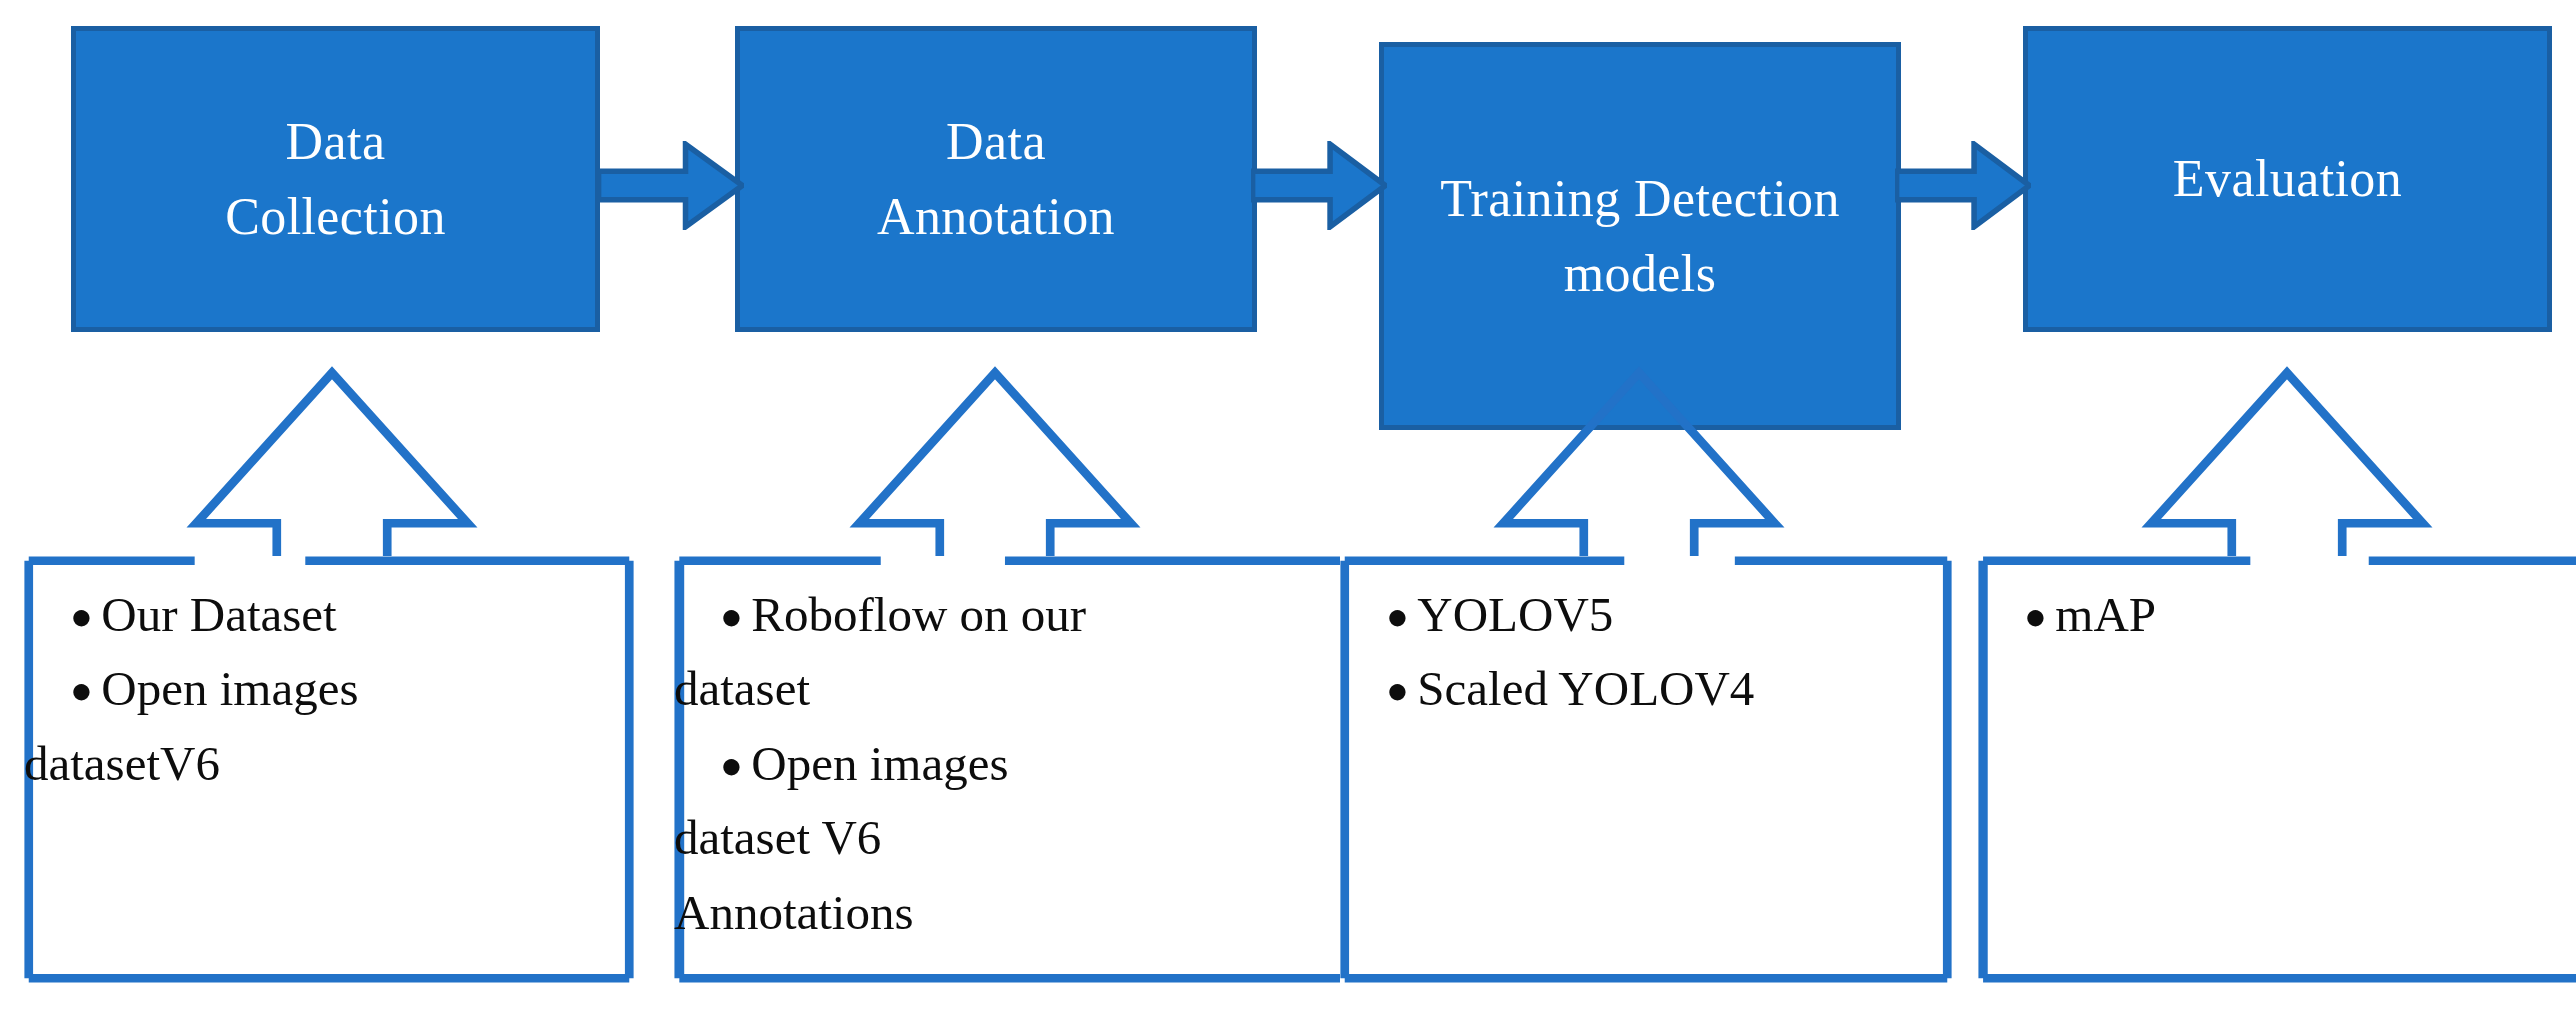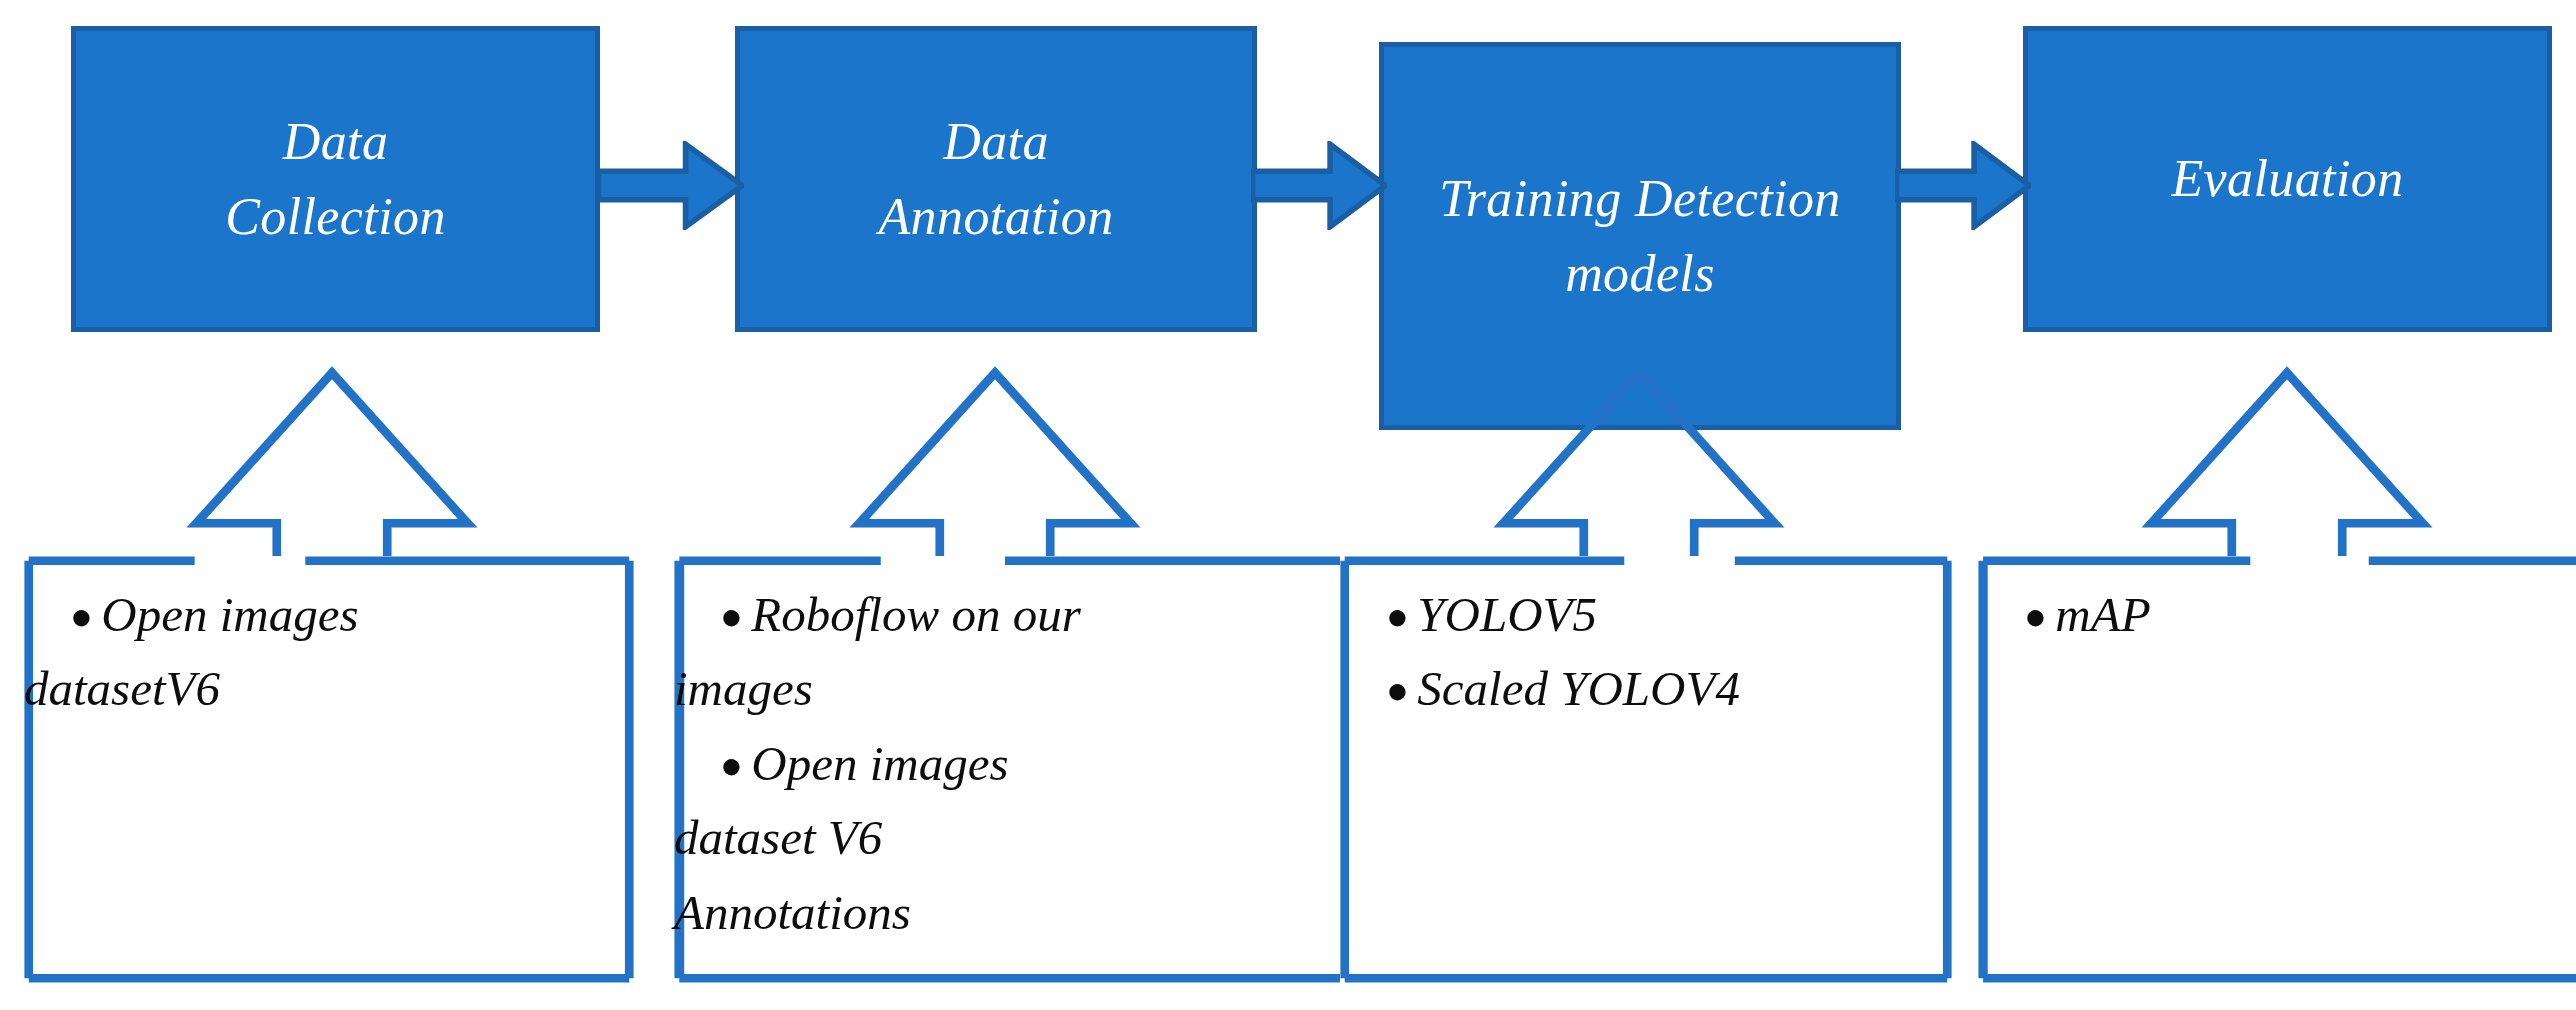--- a/index.html
+++ b/index.html
@@ -1,17 +1,17 @@
 <!DOCTYPE html>
 <html style="font-size:12.6px"><head>
 <meta charset="utf-8">
 <style>
   html,body{margin:0;padding:0;background:#ffffff;}
   body{width:2576px;height:1011px;font-family:"Liberation Serif",serif;overflow:hidden;}
-  #stage{position:relative;width:2576px;height:1011px;background:#ffffff;font-style:italic;}
+  #stage{position:relative;width:2576px;height:1011px;background:#ffffff;}
 
   
   .proc-box{
     position:absolute;
     background:#1B76CB;
     border:5.5px solid #1A5FA3;
     box-sizing:border-box;
     display:flex;
     flex-direction:column;
     align-items:center;
@@ -138,38 +138,39 @@
         <line x1="6" y1="534" x2="766" y2="534" stroke="#2272C8" stroke-width="11"></line>
 
         <line x1="766" y1="534" x2="766" y2="6" stroke="#2272C8" stroke-width="11"></line>
 
         <line x1="6" y1="6" x2="216" y2="6" stroke="#2272C8" stroke-width="11"></line>
 
         <line x1="356" y1="6" x2="766" y2="6" stroke="#2272C8" stroke-width="11"></line>
       </svg>
     </div>
     <div class="detail-text">
+      <p><span class="bullet">●</span><span>Our Dataset</span></p>
       <p><span class="bullet">●</span><span>Open images</span></p>
       <p style="margin-left:-46px;"><span>datasetV6</span></p>
     </div>
   </div>
 
   <div class="detail-box" style="left:674px;top:556px;width:685px;height:427px;">
     <div class="frame">
       <svg viewBox="0 0 772 540" preserveAspectRatio="none">
         <line x1="6" y1="6" x2="6" y2="534" stroke="#2272C8" stroke-width="11"></line>
         <line x1="6" y1="534" x2="766" y2="534" stroke="#2272C8" stroke-width="11"></line>
         <line x1="766" y1="534" x2="766" y2="6" stroke="#2272C8" stroke-width="11"></line>
         <line x1="6" y1="6" x2="233" y2="6" stroke="#2272C8" stroke-width="11"></line>
         <line x1="373" y1="6" x2="766" y2="6" stroke="#2272C8" stroke-width="11"></line>
       </svg>
     </div>
     <div class="detail-text">
       <p><span class="bullet">●</span><span>Roboflow on our</span></p>
-      <p style="margin-left:-46px;"><span>images</span></p>
+      <p style="margin-left:-46px;"><span>dataset</span></p>
       <p><span class="bullet">●</span><span>Open images</span></p>
       <p style="margin-left:-46px;"><span>dataset V6</span></p>
       <p style="margin-left:-46px;"><span>Annotations</span></p>
     </div>
   </div>
 
   <div class="detail-box" style="left:1300px;top:556px;width:612px;height:427px;margin-left:40px;">
     <div class="frame">
       <svg viewBox="0 0 775 540" preserveAspectRatio="none">
         <line x1="6" y1="6" x2="6" y2="534" stroke="#2272C8" stroke-width="11"></line>

